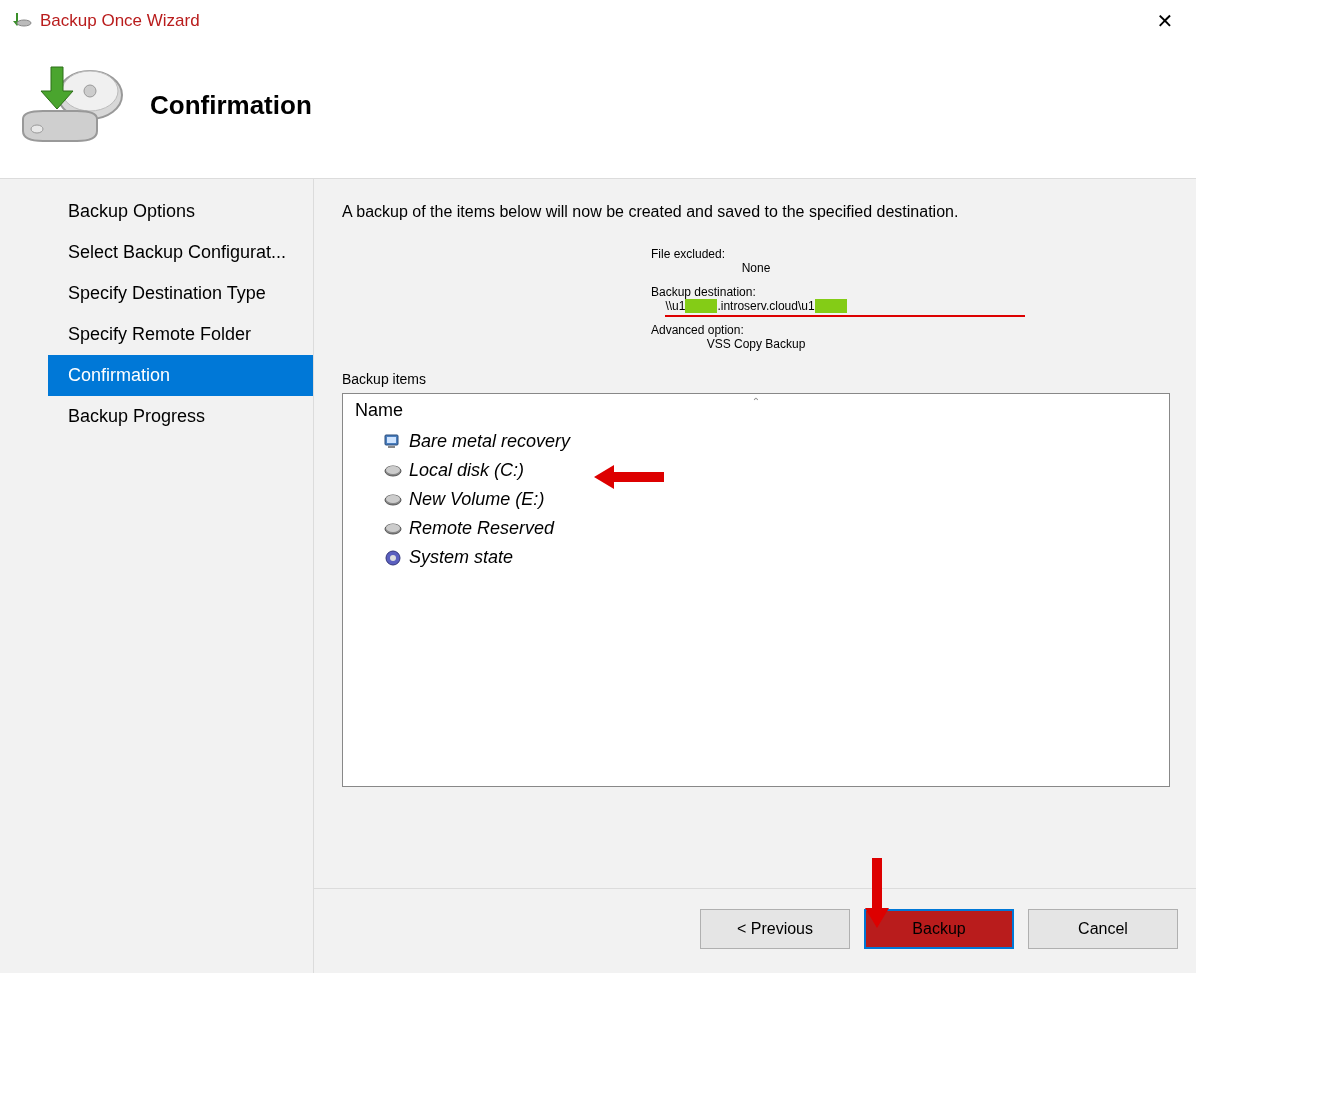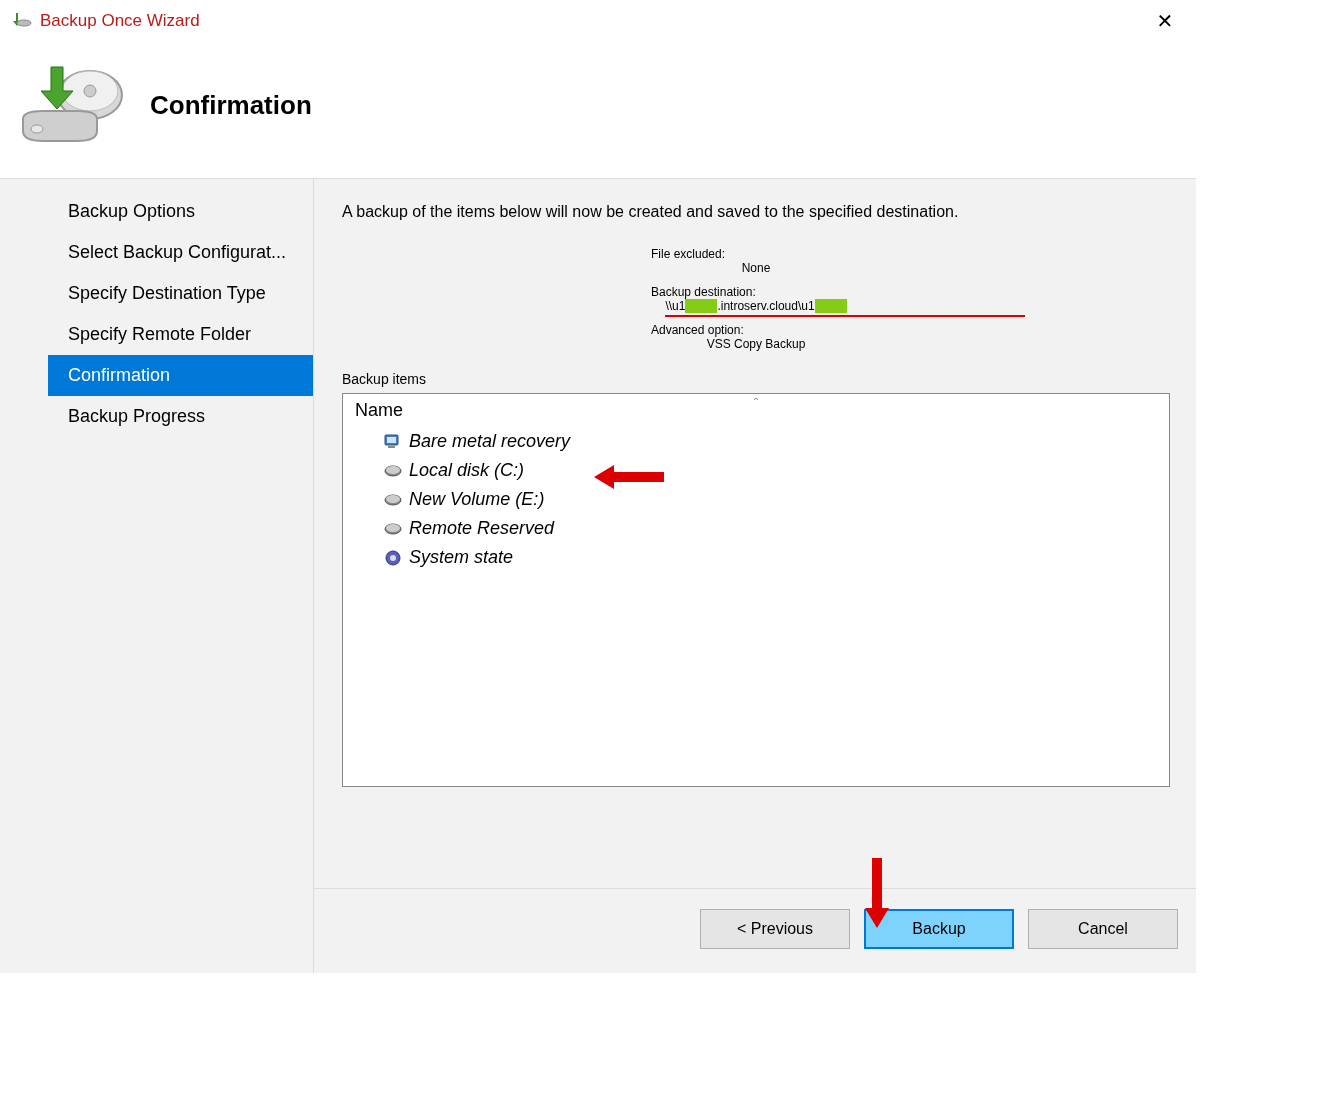--- a/index.html
+++ b/index.html
@@ -188,21 +188,21 @@
     align-items: center;
     justify-content: center;
     cursor: pointer;
   }
   .btn.disabled {
     color: #a0a0a0;
     cursor: default;
   }
   .btn.primary {
     border: 2px solid #0078d7;
-    background: #7dd3fc;
+    background: #b91c1c;
   }
   .arrow-annot {
     position: absolute;
     pointer-events: none;
   }
   .content-wrapper { position: relative; }
 </style>
 </head>
 <body>
 

